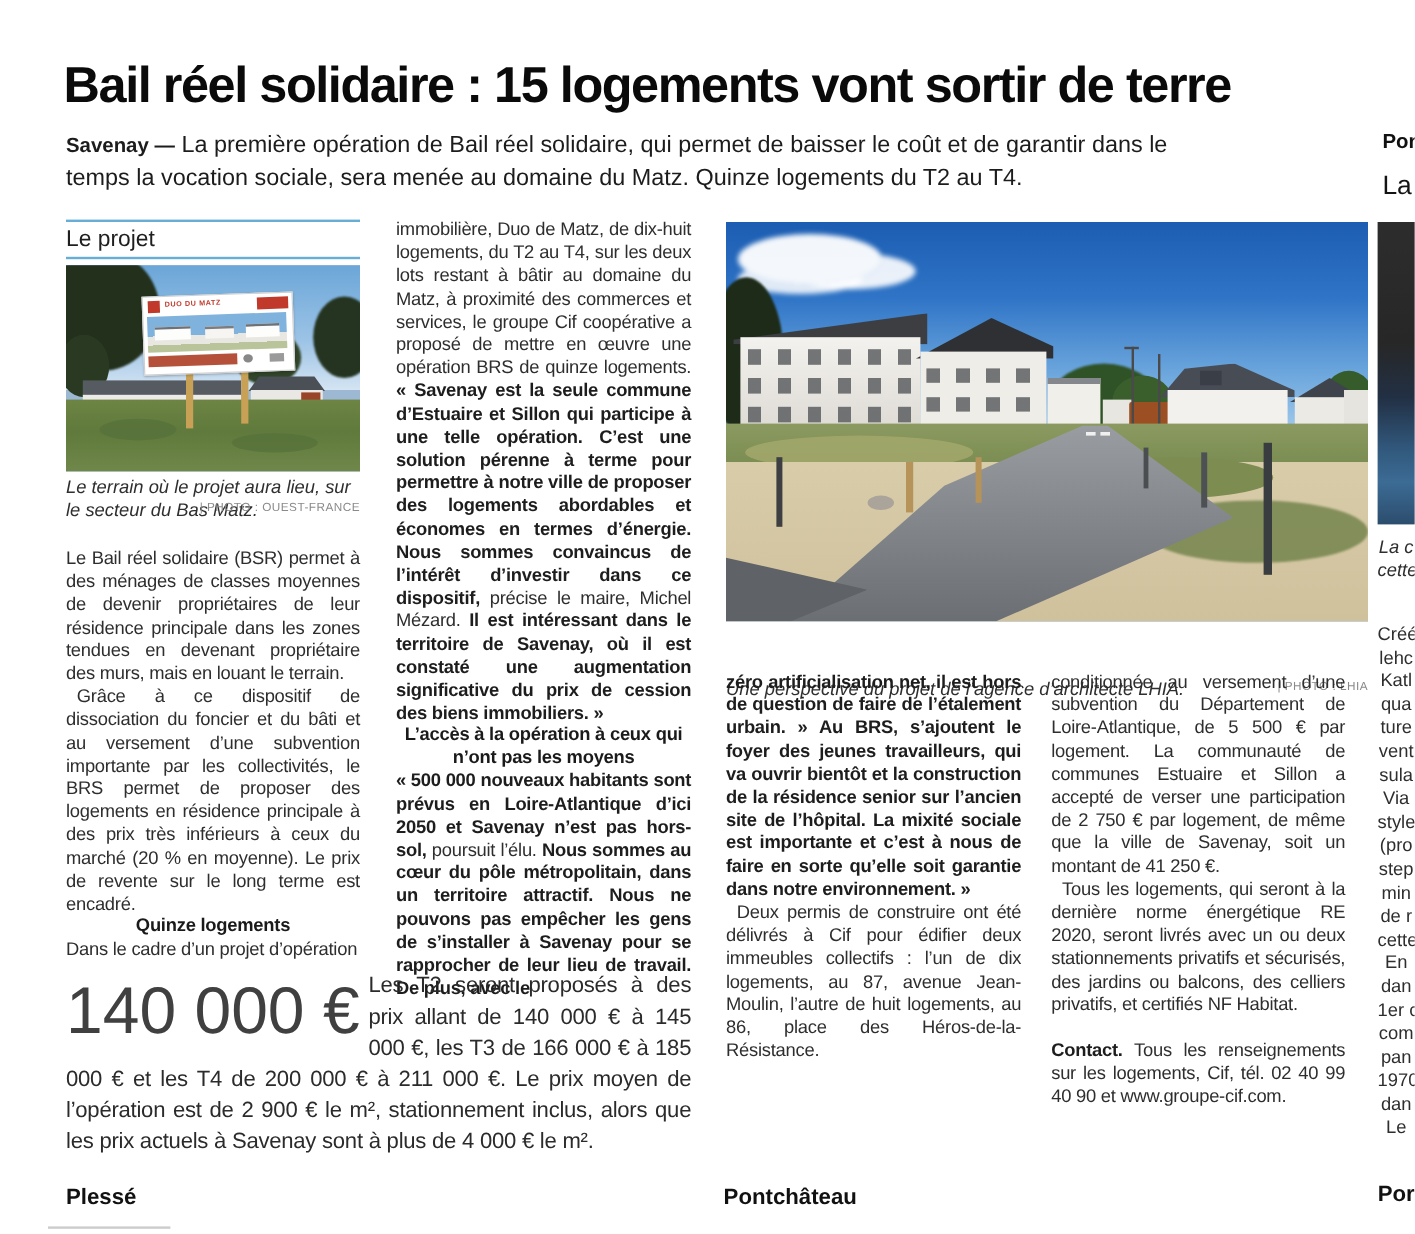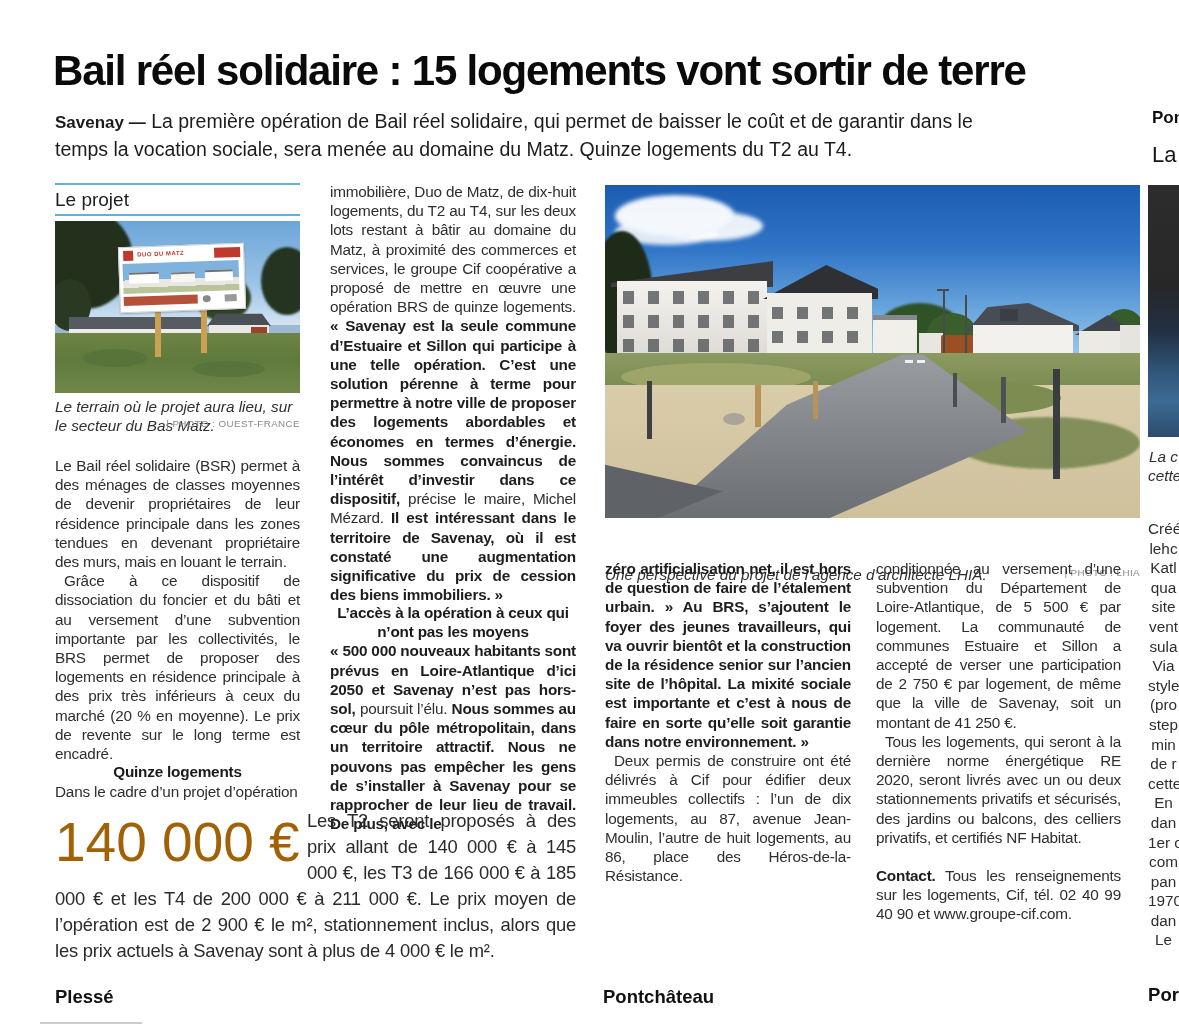--- a/index.html
+++ b/index.html
@@ -19,21 +19,21 @@
   .coltext p{margin:0;}
   .coltext p.ind{text-indent:9px;}
   .coltext .b{font-weight:700;color:#1d1d1d;}
   .subhead{font-weight:700;text-align:center;color:#1a1a1a;margin:13px 6px 7px 6px;text-indent:0;line-height:18.5px;}
   
   .caption{font-style:italic;font-size:15.3px;line-height:19px;color:#2f2f2f;position:relative;}
   .credit{font-style:normal;font-size:9.8px;color:#8a8a8a;letter-spacing:.4px;white-space:nowrap;}
   .credit-abs{position:absolute;right:0;bottom:2px;text-align:right;}
   
   .price-wrap{left:55px;top:800px;width:521px;}
-  .big-number{float:left;width:252px;height:84px;font-size:55px;color:#a16207;letter-spacing:0;
+  .big-number{float:left;width:252px;height:84px;font-size:55px;color:#404040;letter-spacing:0;
               line-height:84px;white-space:nowrap;}
   .price-text{font-size:18.4px;line-height:26px;text-align:justify;color:#2b2b2b;letter-spacing:-0.2px;margin:0;padding-top:8px;}
   
   .section-h{font-weight:700;font-size:18.5px;color:#111;}
   .right-col-clip{overflow:hidden;text-align:center;}
   .right-lines div{font-size:15.3px;line-height:19.6px;color:#2e2e2e;white-space:nowrap;}
   .right-caption div{font-style:italic;font-size:15.3px;line-height:19px;color:#2f2f2f;white-space:nowrap;}
   
   .photo{overflow:hidden;background:#9db8d2;}
   .photo *{position:absolute;}
@@ -176,21 +176,21 @@
 <div class="abs photo" style="left:1148px;top:185px;width:31px;height:252px;background:linear-gradient(180deg,#2d2d2d 0%,#272727 40%,#223044 58%,#31587c 75%,#3c6b94 86%,#2c4d6d 100%);"></div>
 <div class="abs right-caption right-col-clip" style="left:1148px;top:447px;width:31px;height:40px;">
     <div>La c</div>
     <div>cette</div>
   </div>
 <div class="abs right-lines right-col-clip" style="left:1148px;top:519px;width:31px;height:430px;">
     <div>Créé</div>
     <div>lehc</div>
     <div>Katl</div>
     <div>qua</div>
-    <div>site</div>
+    <div>ture</div>
     <div>vent</div>
     <div>sula</div>
     <div>Via</div>
     <div>style</div>
     <div>(pro</div>
     <div>step</div>
     <div>min</div>
     <div>de r</div>
     <div>cette</div>
     <div>En</div>

